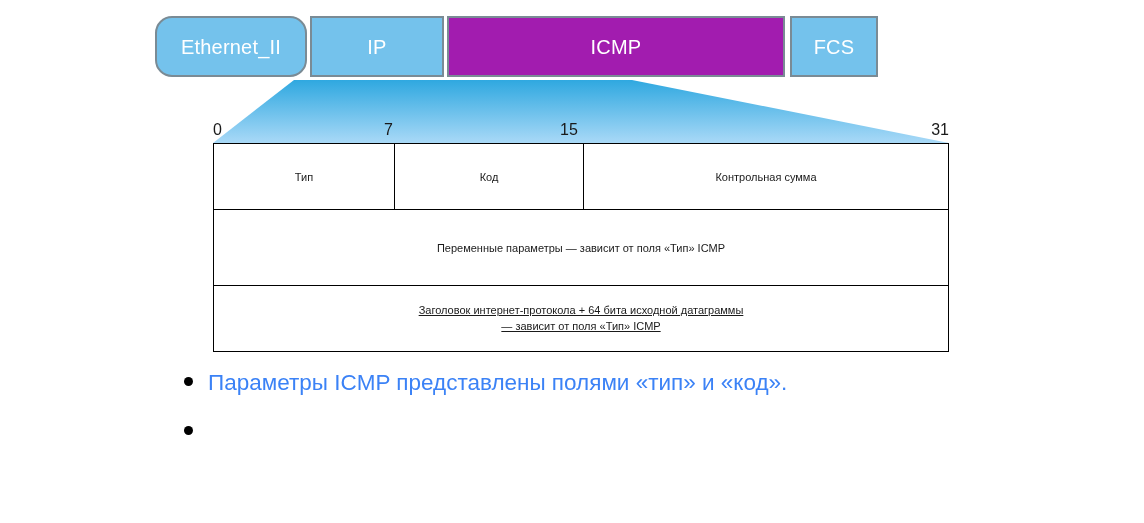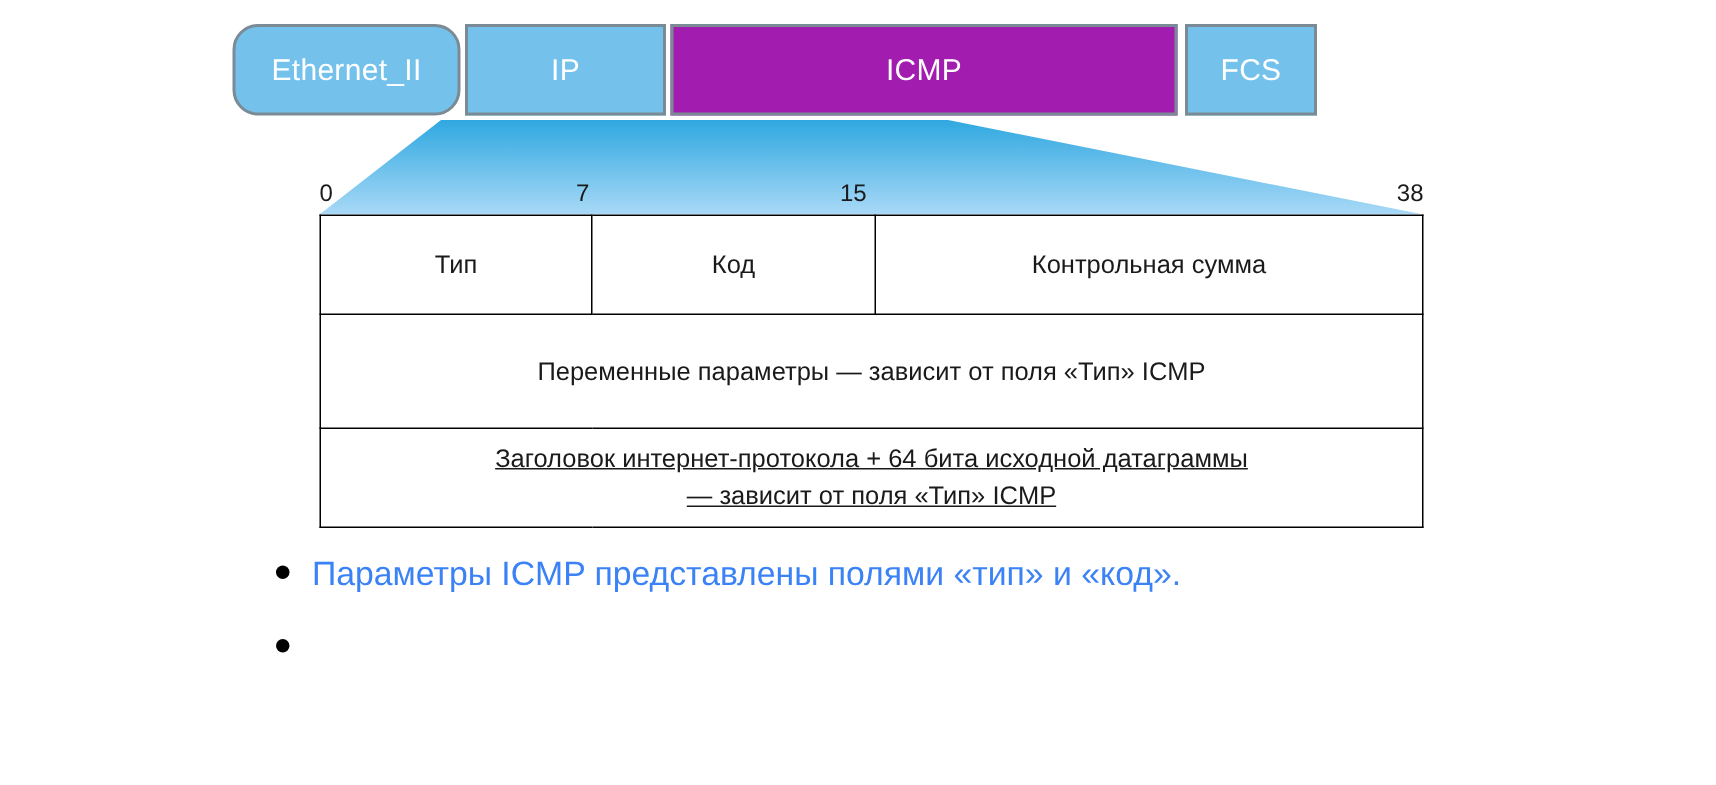--- a/index.html
+++ b/index.html
@@ -84,21 +84,21 @@
     top: 143px;
     width: 736px;
     border-collapse: collapse;
     table-layout: fixed;
     background: #ffffff;
   }
   #header-table td {
     border: 1.5px solid #000000;
     text-align: center;
     vertical-align: middle;
-    font-size: 17px;
+    font-size: 11px;
     color: #1a1a1a;
     padding: 0 6px;
   }
   #hdr-type     { width: 168px; height: 65px; }
   #hdr-code     { width: 176px; height: 65px; }
   #hdr-checksum { height: 65px; }
   #hdr-variable { height: 75px; }
   #hdr-original { height: 65px; line-height: 1.45; text-decoration: underline; }
 
   
@@ -153,21 +153,21 @@
       </linearGradient>
     </defs>
     <polygon points="81,0 419,0 736,63 0,63" fill="url(#funnelGrad)"></polygon>
   </svg>
 </div>
 
 <div id="bit-ruler">
   <span class="bit-label" id="bit-0">0</span>
   <span class="bit-label" id="bit-7">7</span>
   <span class="bit-label" id="bit-15">15</span>
-  <span class="bit-label" id="bit-31">38</span>
+  <span class="bit-label" id="bit-31">31</span>
 </div>
 
 <table id="header-table">
   <tbody>
     <tr>
       <td id="hdr-type">Тип</td>
       <td id="hdr-code">Код</td>
       <td id="hdr-checksum">Контрольная сумма</td>
     </tr>
     <tr>

